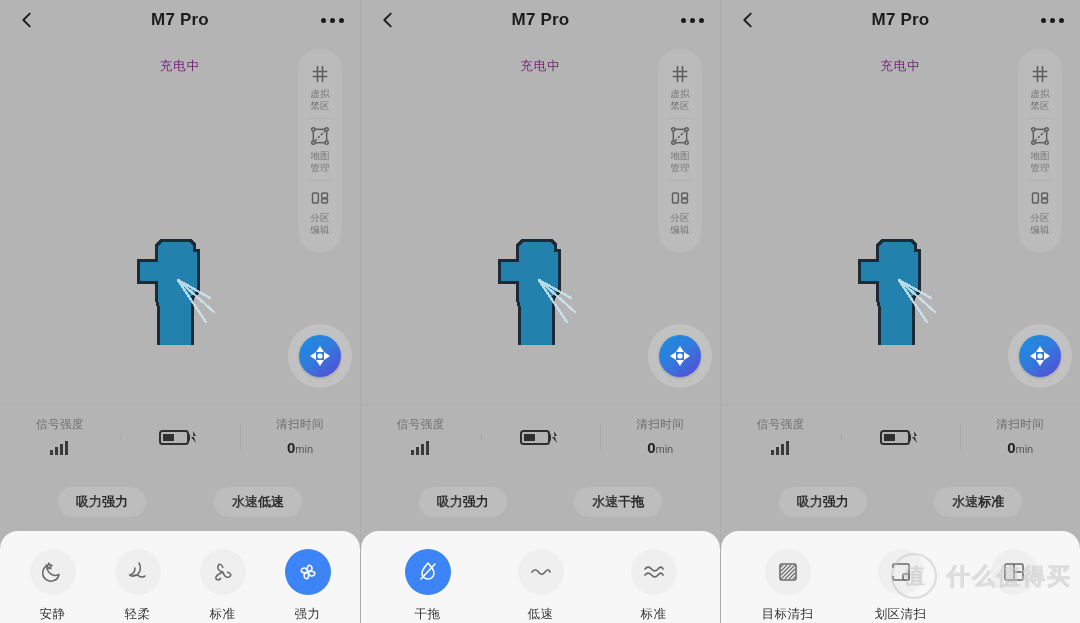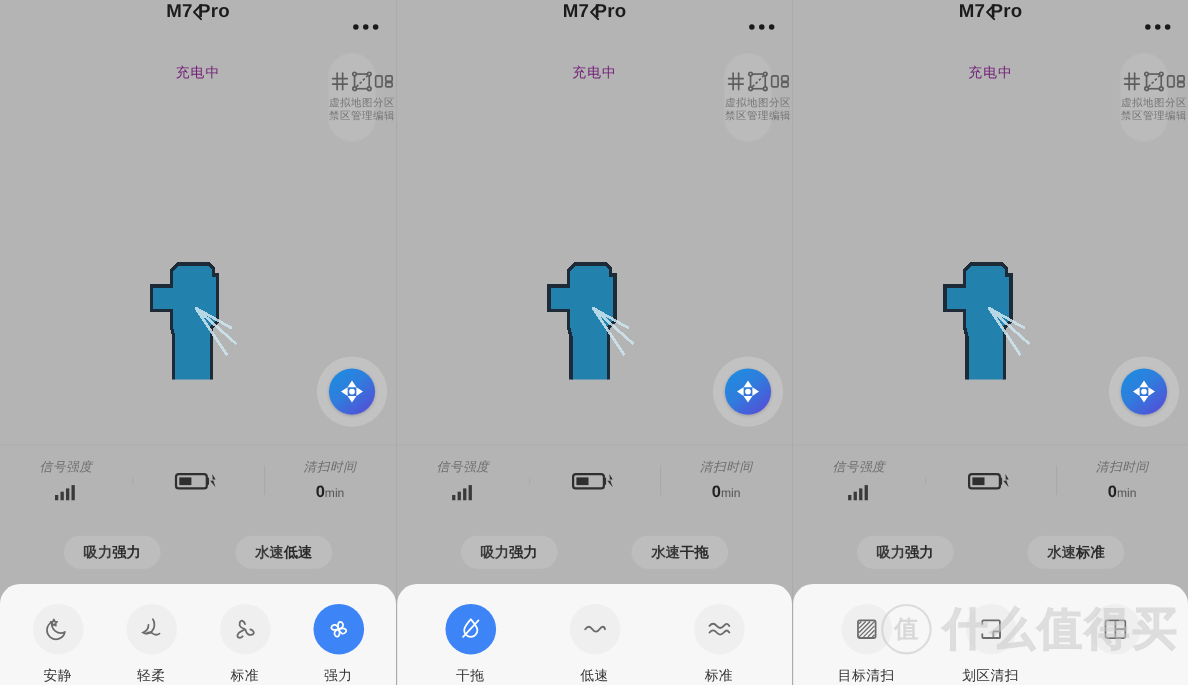--- a/index.html
+++ b/index.html
@@ -11,21 +11,21 @@
   .screens { display:flex; width:1080px; height:623px; position:relative; }
   .panel {
     position:relative; width:360px; height:623px;
     background:#b4b4b4; overflow:hidden;
   }
   .panel + .panel { border-left:1px solid #ababab; }
 
   
   .hdr {
     height:40px; display:flex; align-items:center;
-    padding:0 16px; position:relative;flex-direction:column;
+    padding:0 16px; position:relative;
   }
   .back-ico { width:22px; height:22px; display:block; }
   .hdr-title {
     position:absolute; left:0; right:0; text-align:center;
     font-size:17px; font-weight:600; color:#1c1c1c; letter-spacing:.2px;
     pointer-events:none;
   }
   .dots { margin-left:auto; display:flex; gap:4px; align-items:center; z-index:2; }
   .dots i { width:5px; height:5px; border-radius:50%; background:#1a1a1a; display:block; }
 
@@ -39,21 +39,21 @@
   .map-wrap { position:relative; height:330px; }
   .map-svg { position:absolute; left:118px; top:145px; }
 
   
   .rail {
     position:absolute; right:18px; top:48px; width:44px;
     background:rgba(196,196,196,.45);
     border:1px solid #b9b9b9;
     border-radius:22px;
     padding:8px 0 10px;
-    display:flex; flex-direction:row; align-items:center;
+    display:flex; flex-direction:column; align-items:center;
   }
   .rail-item {
     display:flex; flex-direction:column; align-items:center;
     padding:7px 0 6px; width:100%;
   }
   .rail-ico { width:20px; height:20px; margin-bottom:4px; }
   .rail-lbl {
     font-size:9.5px; line-height:12px; color:#767676;
     text-align:center; letter-spacing:.3px;
   }
@@ -78,21 +78,21 @@
   .stats {
     position:absolute; top:404px; left:0; right:0; height:64px;
     display:flex; align-items:center;
     border-top:1px solid #aeaeae;
   }
   .stat { flex:1; text-align:center; position:relative; }
   .stat + .stat:before {
     content:""; position:absolute; left:0; top:6px; bottom:6px;
     width:1px; background:#a9a9a9;
   }
-  .stat-lbl { font-size:11.5px; color:#6d6d6d; letter-spacing:.5px;font-style:italic; }
+  .stat-lbl { font-size:11.5px; color:#6d6d6d; letter-spacing:.5px; }
   .stat-val { font-size:15px; color:#222; font-weight:700; margin-top:7px; }
   .stat-val .unit { font-size:11px; font-weight:400; color:#555; }
   .stat-ico { margin-top:6px; display:flex; justify-content:center; height:18px; align-items:center; }
 
   
   .pills {
     position:absolute; top:487px; left:0; right:0;
     display:flex; justify-content:space-around; padding:0 24px;
   }
   .pill {
@@ -130,21 +130,21 @@
     pointer-events:none; opacity:.55;
   }
   .wm-badge {
     width:46px; height:46px; border-radius:50%;
     border:2px solid #c6c6c6;
     display:flex; align-items:center; justify-content:center;
     font-size:22px; color:#c0c0c0; font-weight:700;
     font-family:"Liberation Serif",serif;
   }
   .wm-text {
-    font-size:41px; color:#cfcfcf; font-weight:700; letter-spacing:2px;
+    font-size:23px; color:#cfcfcf; font-weight:700; letter-spacing:2px;
     -webkit-text-stroke:1px #c9c9c9;
   }
 </style>
 </head>
 <body>
 
 <div class="screens">
 
   <div class="panel">
     <div class="hdr">

